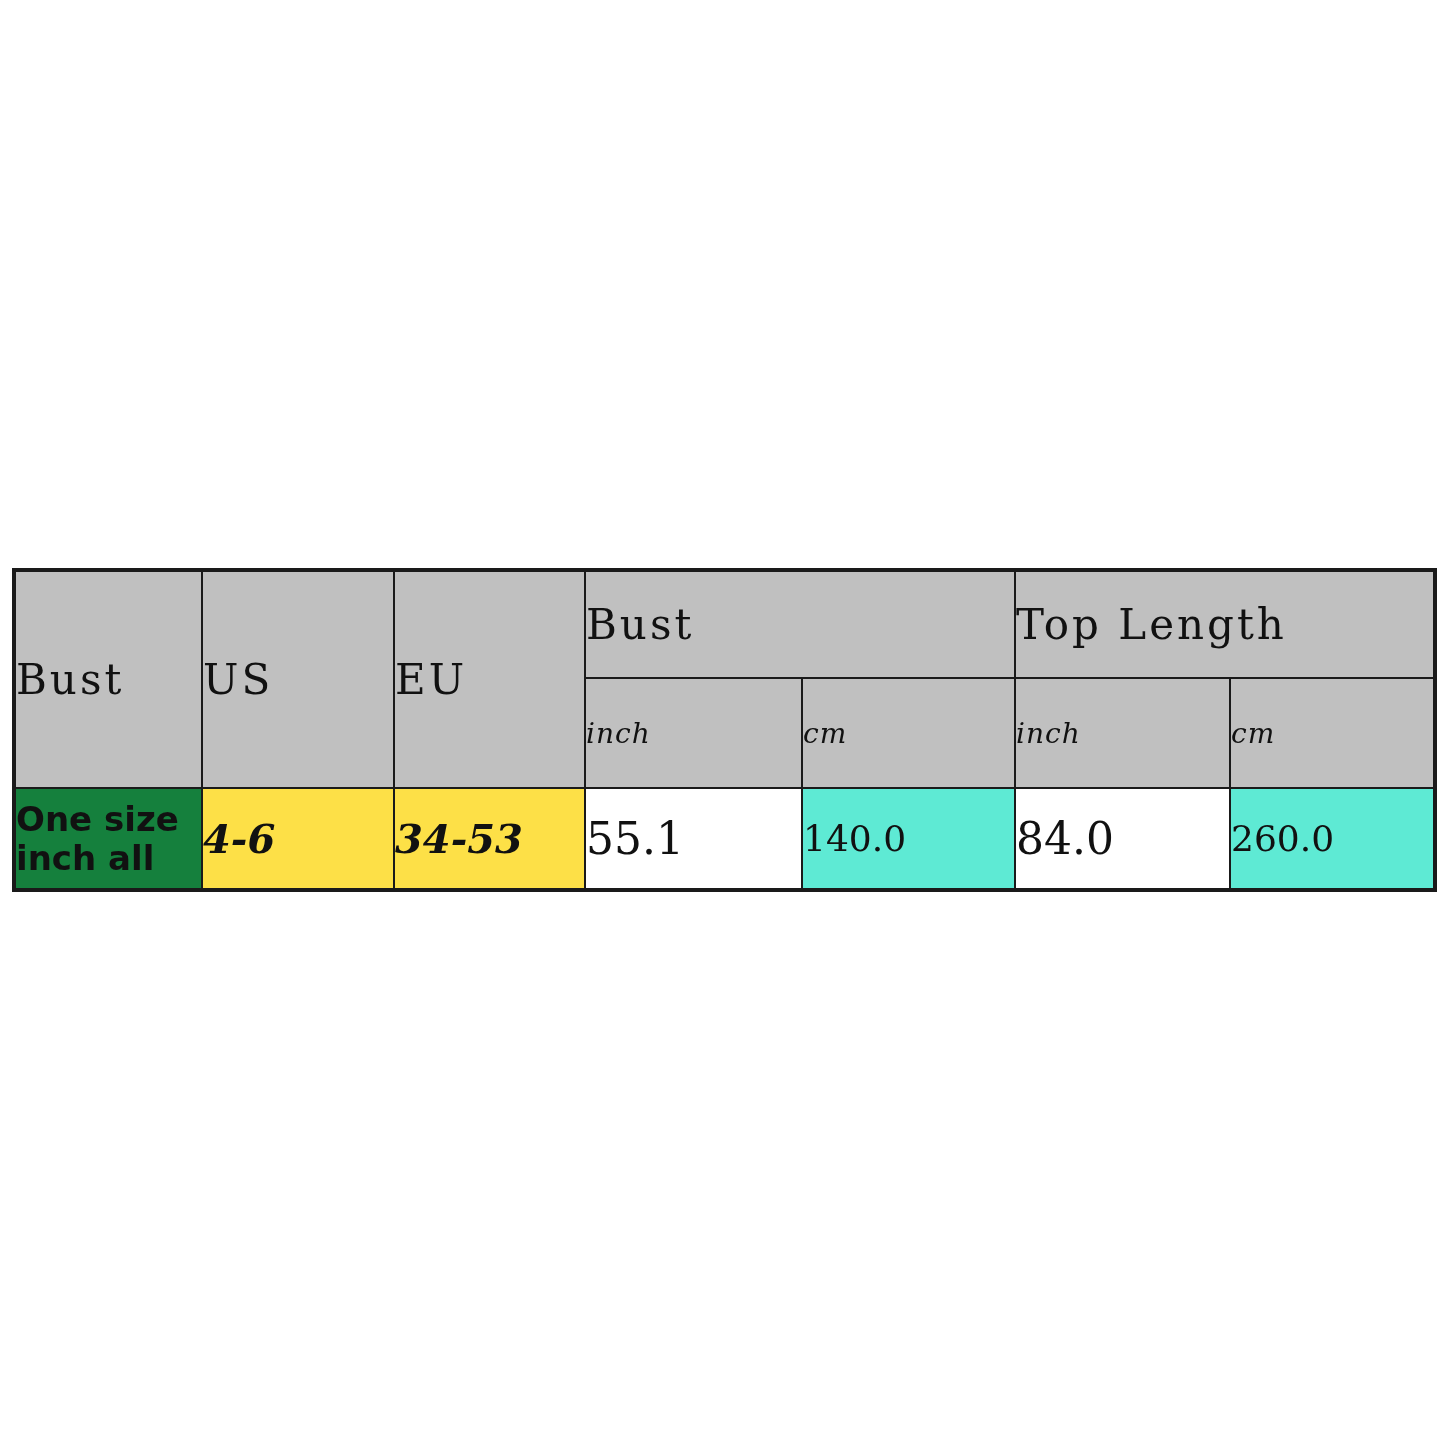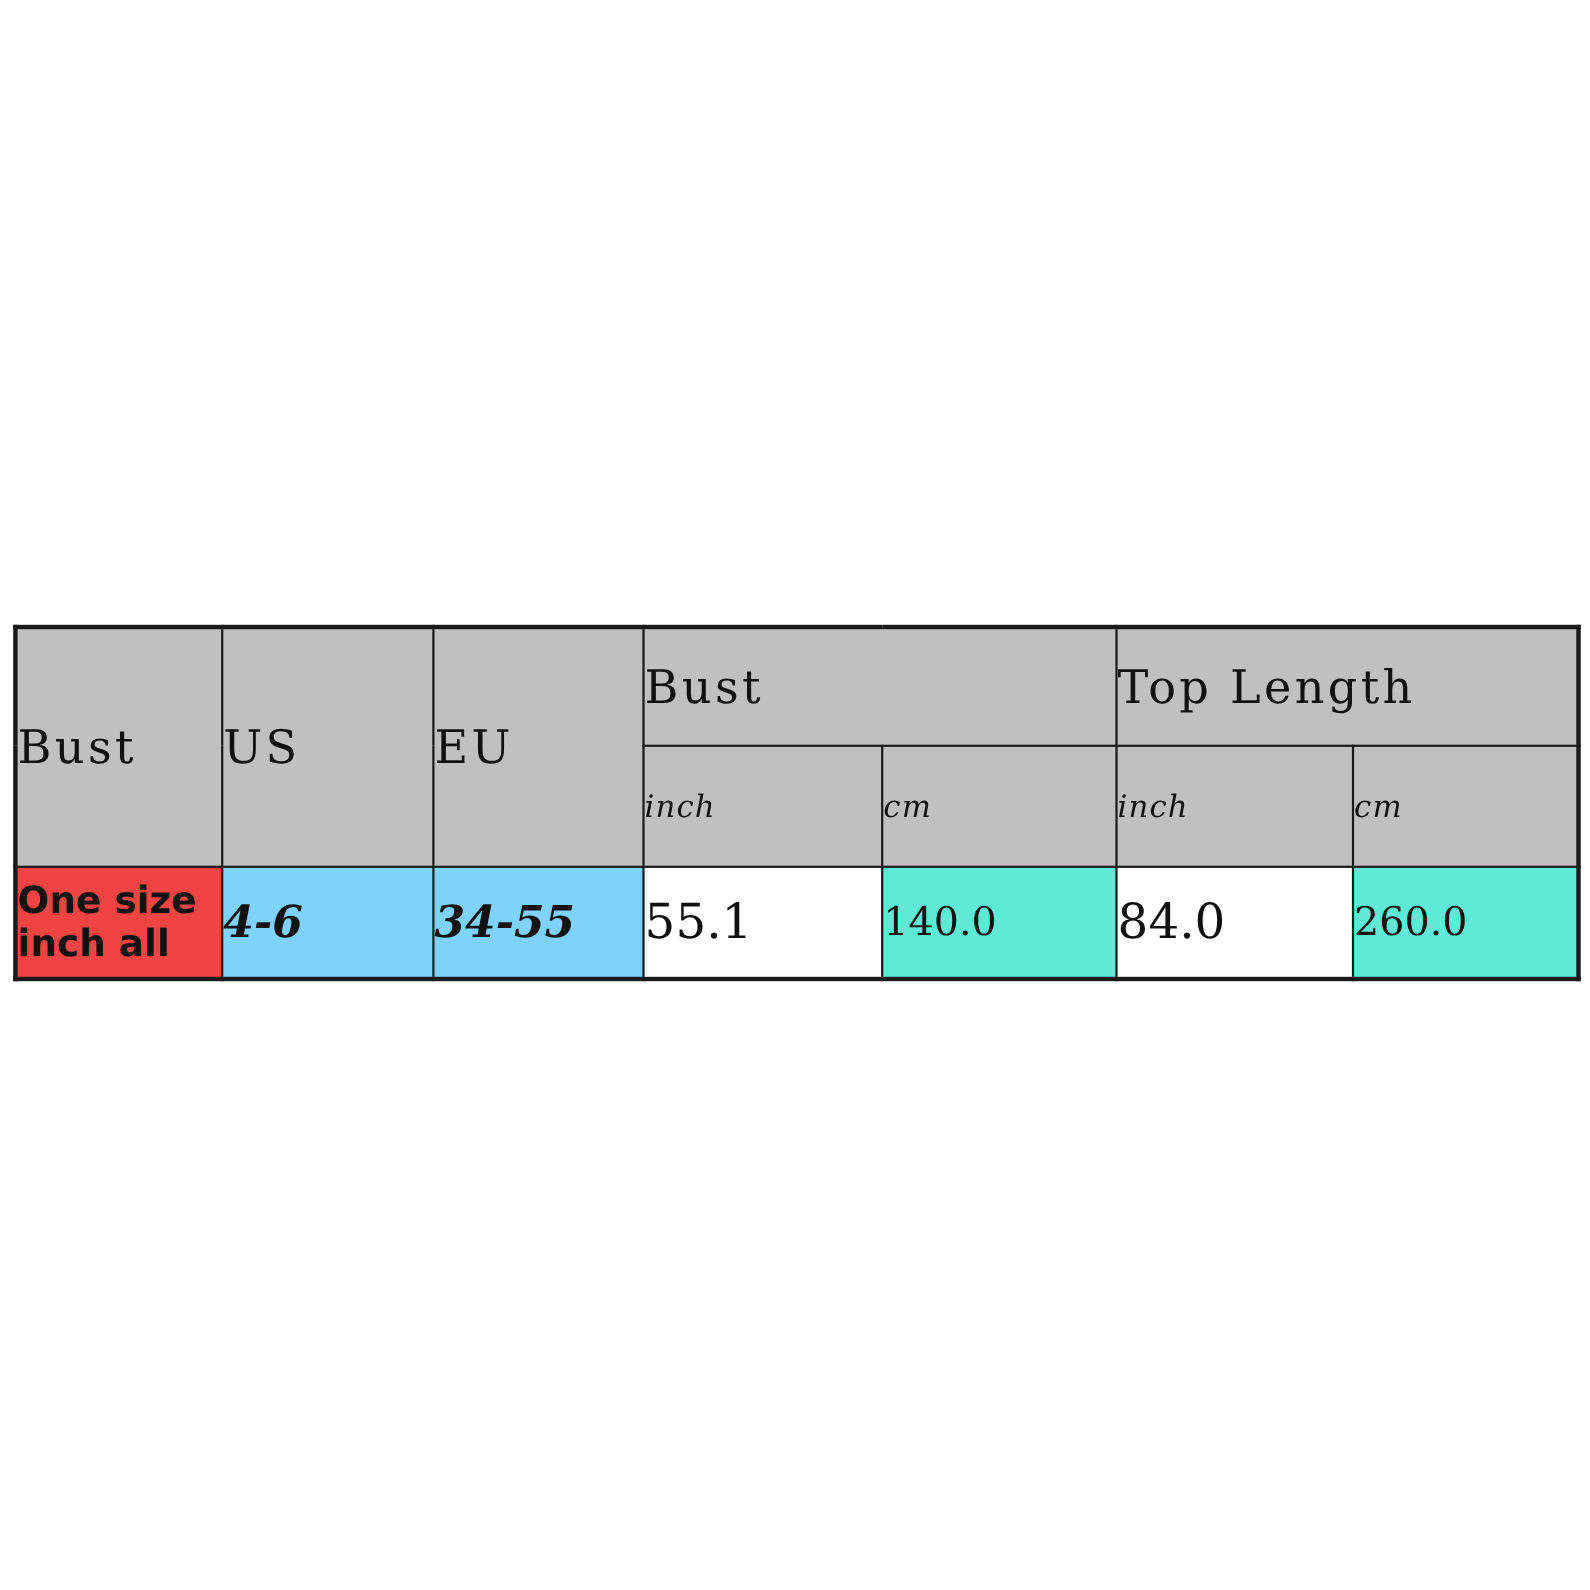--- a/index.html
+++ b/index.html
@@ -52,29 +52,29 @@
   .hdr-unit {
     font-family: "DejaVu Serif", "Liberation Serif", serif;
     font-size: 28px;
     font-style: italic;
     font-weight: 400;
     letter-spacing: 1px;
   }
 
   
   .cell-size {
-    background: #ef4444;
+    background: #15803d;
     font-family: "DejaVu Sans", "Liberation Sans", sans-serif;
     font-size: 34px;
     font-weight: 700;
     line-height: 1.12;
     letter-spacing: 0px;
   }
   .cell-blue {
-    background: #7dd3fc;
+    background: #fde047;
     font-family: "DejaVu Serif", "Liberation Serif", serif;
     font-size: 40px;
     font-style: italic;
     font-weight: 700;
   }
   .cell-white {
     background: #ffffff;
     font-family: "DejaVu Serif", "Liberation Serif", serif;
     font-size: 44px;
     font-weight: 400;
@@ -127,21 +127,21 @@
         <td class="hdr hdr-unit">cm</td>
         <td class="hdr hdr-unit">inch</td>
         <td class="hdr hdr-unit">cm</td>
       </tr>
       <tr class="row-d">
         <td class="cell-size">
           <span class="size-line">One size</span>
           <span class="size-line">inch all</span>
         </td>
         <td class="cell-blue">4-6</td>
-        <td class="cell-blue">34-55</td>
+        <td class="cell-blue">34-53</td>
         <td class="cell-white">55.1</td>
         <td class="cell-lightblue">140.0</td>
         <td class="cell-white">84.0</td>
         <td class="cell-lightblue">260.0</td>
       </tr>
     </tbody>
   </table>
 </div>
 
 </body></html>

